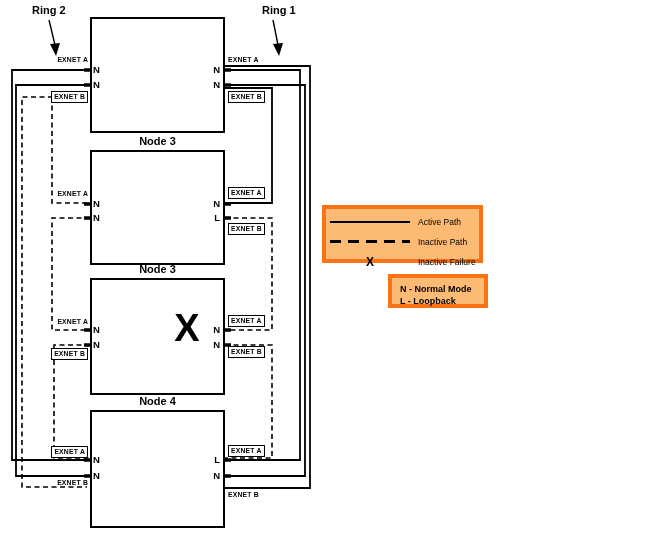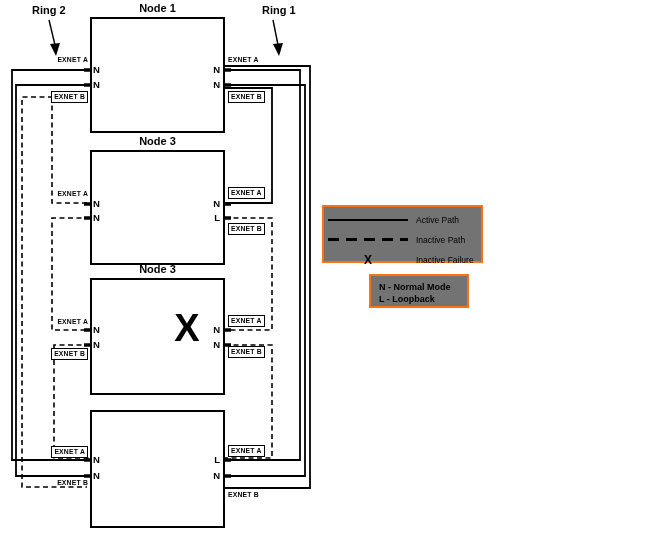--- a/index.html
+++ b/index.html
@@ -16,21 +16,21 @@
 
   .ex{position:absolute;font-weight:bold;font-size:6.8px;line-height:8px;letter-spacing:.2px;white-space:nowrap;z-index:3;padding:1px 2px;background:#fff}
   .ex.nobox{background:transparent;padding:1px 0}
   .ex.boxed{border:1px solid #000}
   .exL{right:561px}
   .exR{left:228px}
 
   .failx{position:absolute;left:168px;top:308px;width:38px;text-align:center;font-weight:bold;font-size:38px;line-height:40px;z-index:2}
   .ringlab{position:absolute;font-weight:bold;font-size:11px;line-height:13px;z-index:2}
 
-  .legend{position:absolute;border:2px solid #f97316;background:#737373;z-index:4}
+  .legend{position:absolute;border:4px solid #f97316;background:#fdba74;z-index:4}
   .lg-row{display:flex;align-items:center;height:17px;margin-top:3px}
   .lg-sample{flex:0 0 88px;width:88px;display:flex;align-items:center;justify-content:center}
   .line-solid{width:80px;height:0;border-top:2px solid #000}
   .line-dashed{width:80px;height:3px;background:repeating-linear-gradient(90deg,#000 0 11px,transparent 11px 18px)}
   .lg-x{font-weight:bold;font-size:12px;line-height:12px}
   .lg-label{font-size:8.5px;margin-left:4px;white-space:nowrap}
   .modes{padding:5px 0 0 8px;font-size:9px;font-weight:bold;line-height:12px}
 
   svg .seg-solid{stroke:#000;stroke-width:1.8;fill:none}
   svg .seg-dashed{stroke:#000;stroke-width:1.6;fill:none;stroke-dasharray:5 3.5}
@@ -74,23 +74,23 @@
       <path d="M218,476 L231,476" class="seg-tick"></path>
       <path d="M49,20 L55,45" class="arrow-line"></path>
       <polygon points="50,44 60,43 56,56" class="arrow-head"></polygon>
       <path d="M273,20 L278,45" class="arrow-line"></path>
       <polygon points="273,44 283,43 279,56" class="arrow-head"></polygon>
     </svg>
 
   <div class="ringlab" style="left:32px;top:4px">Ring 2</div>
   <div class="ringlab" style="left:262px;top:4px">Ring 1</div>
 
-  <div class="ntitle" style="top:2px">Node 1</div>
   <div class="ntitle" style="top:135px">Node 3</div>
   <div class="ntitle" style="top:263px">Node 3</div>
+  <div class="ntitle" style="top:395px">Node 4</div>
 
   <div class="node" style="top:17px;height:116px"></div>
   <div class="node" style="top:150px;height:115px"></div>
   <div class="node" style="top:278px;height:117px"></div>
   <div class="node" style="top:410px;height:118px"></div>
 
   <div class="failx">X</div>
 
   <span class="port pL" style="top:64px">N</span>
   <span class="port pL" style="top:79px">N</span>
@@ -145,18 +145,18 @@
       <span class="lg-label">Inactive Path</span>
     </div>
     <div class="lg-row">
       <span class="lg-sample">
           <span class="lg-x">X</span>
         </span>
       <span class="lg-label">Inactive Failure</span>
     </div>
   </div>
 
-  <div class="legend modes" style="left:369px;top:274px;width:100px;height:34px">
+  <div class="legend modes" style="left:388px;top:274px;width:100px;height:34px">
     <div>N - Normal Mode</div>
     <div>L - Loopback</div>
   </div>
 
 </div>
 
 </body></html>

